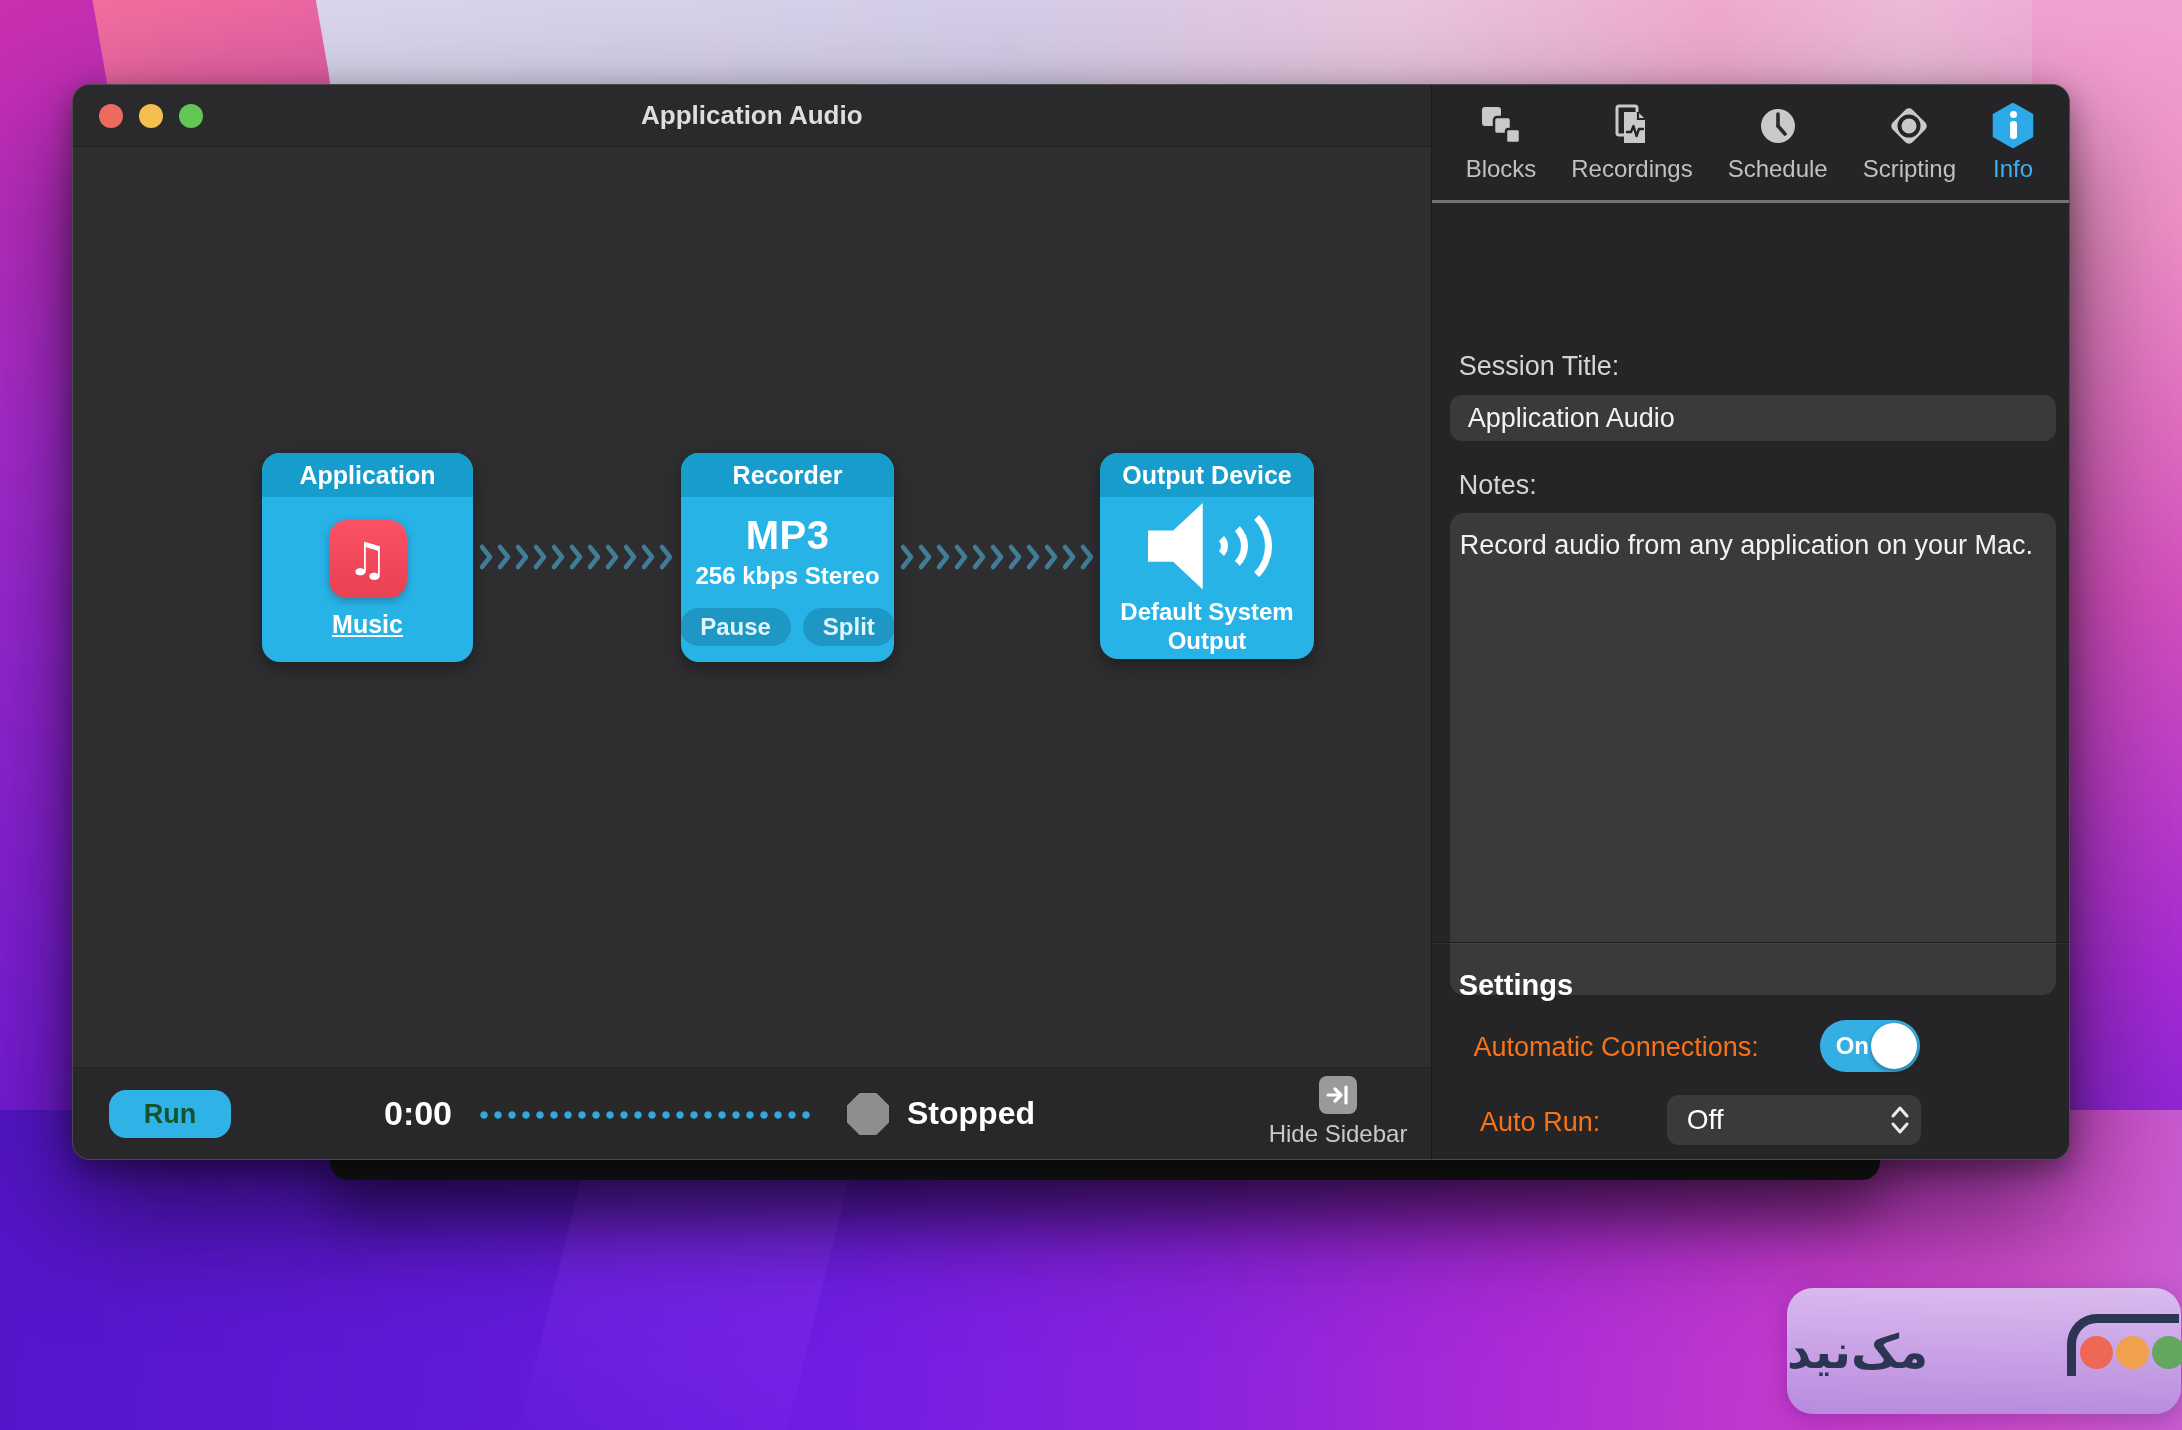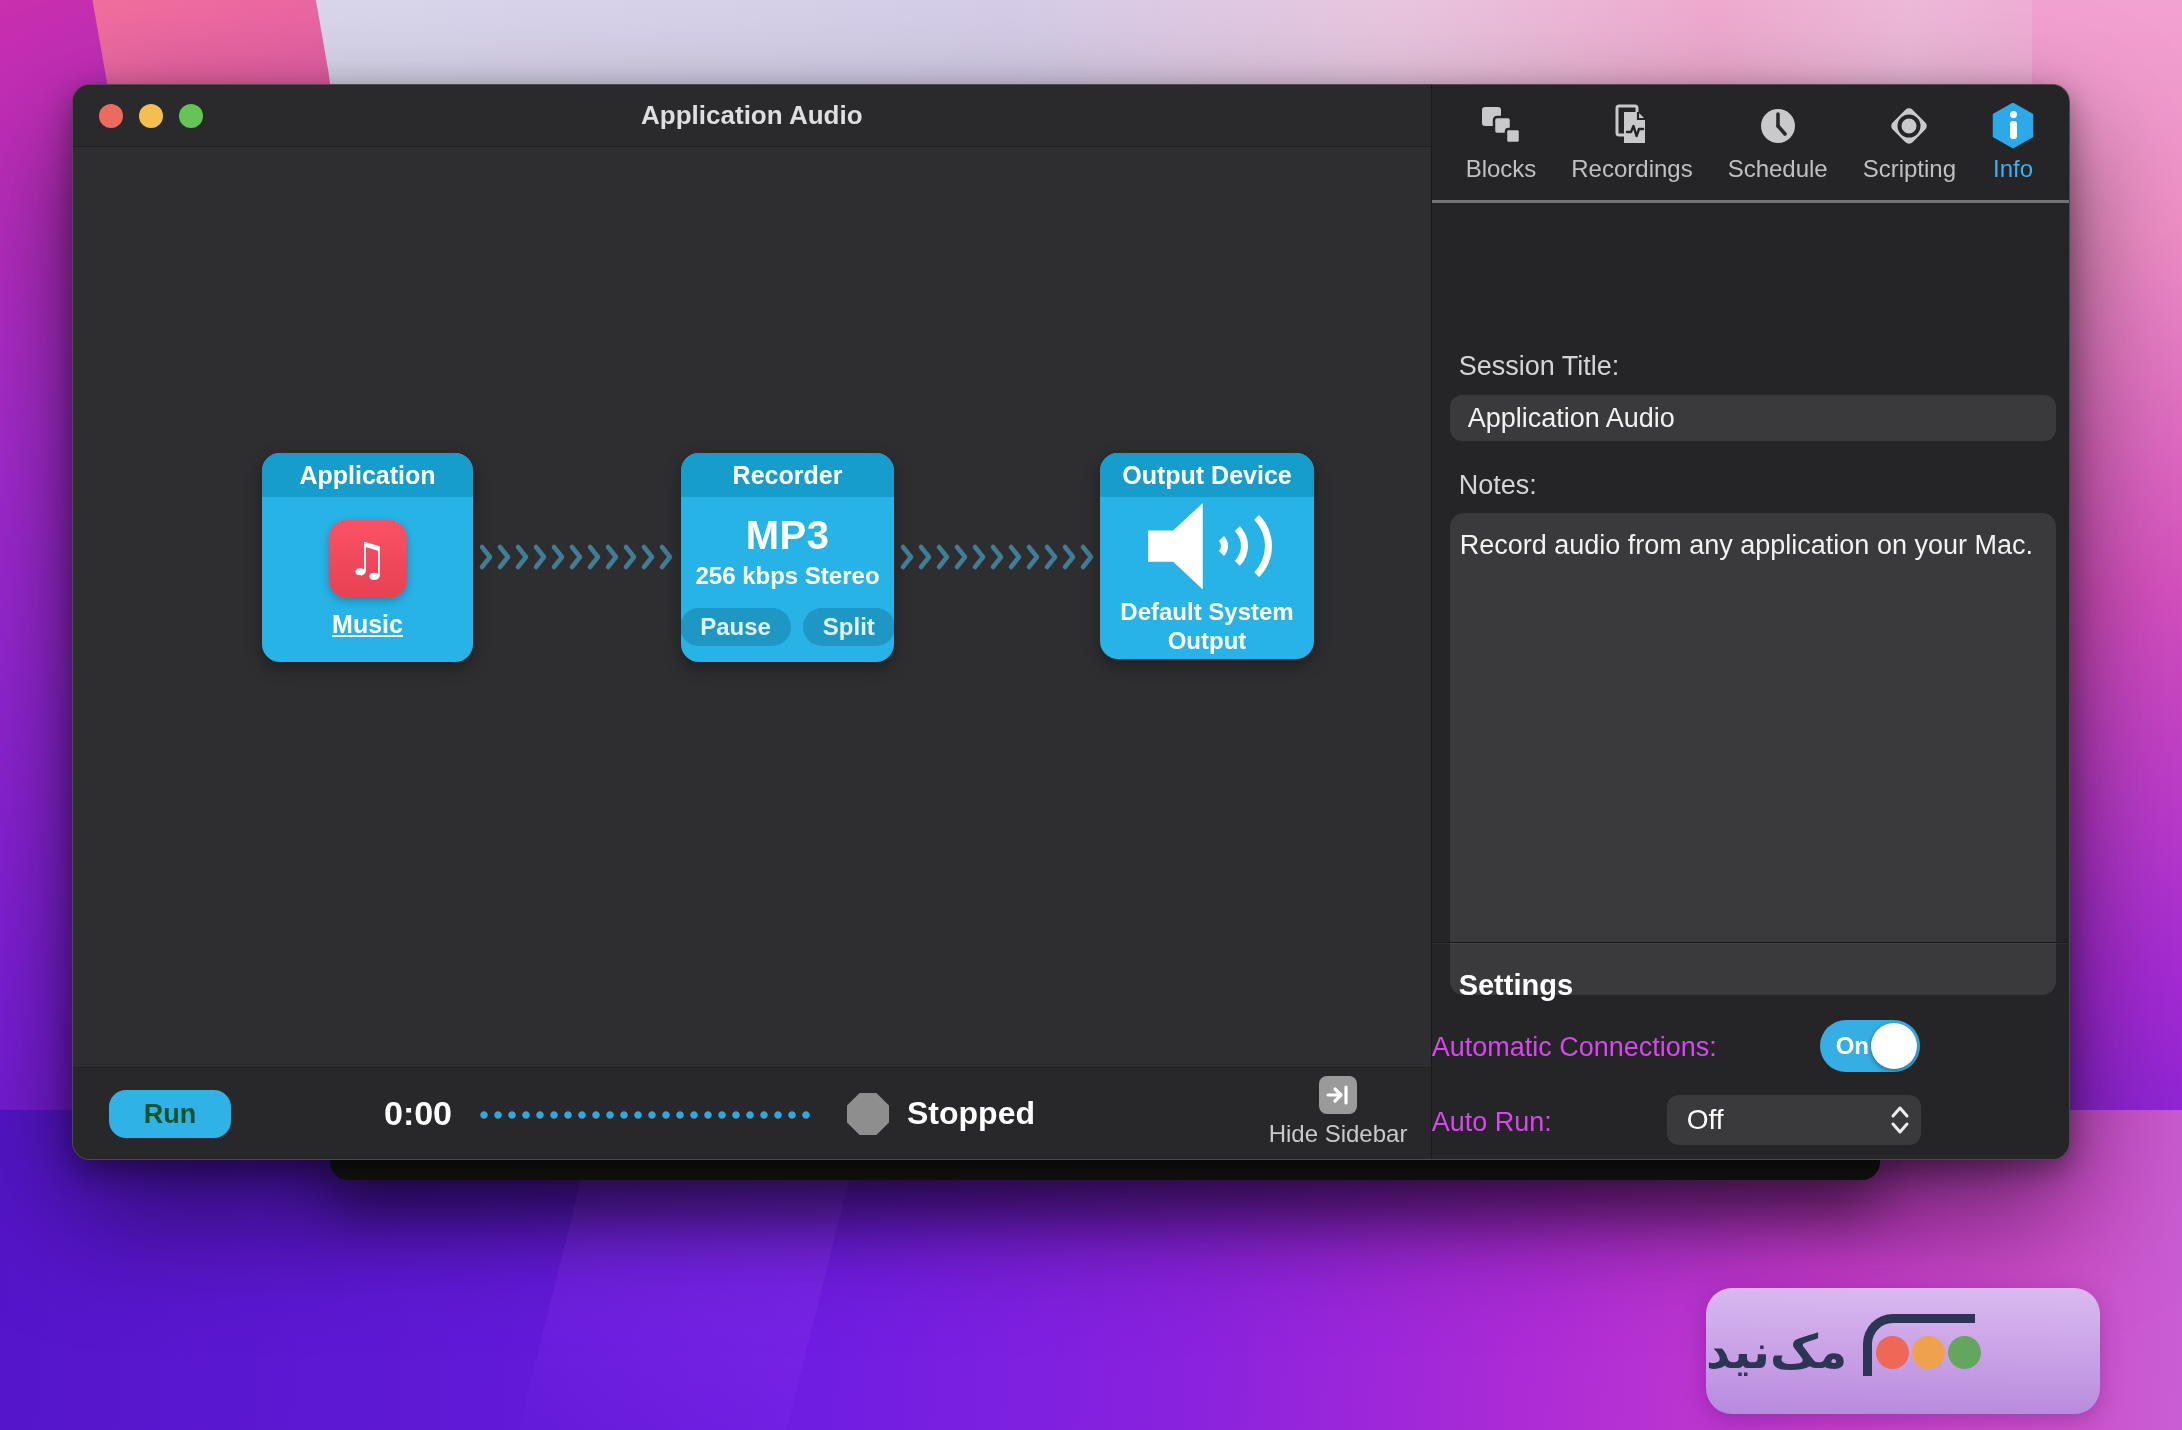--- a/index.html
+++ b/index.html
@@ -115,40 +115,40 @@
   .lbl-notes { top:267px; }
   .field { position:absolute; left:18px; width:606px; background:#3A3A3C; border-radius:12px;
     color:#F2F2F2; font-size:27px; display:flex; align-items:center; padding:0 18px; }
   .session-field { top:192px; height:46px; }
   .notes-field { top:310px; height:482px; border-radius:14px; align-items:flex-start; padding:14px 10px;
     line-height:1.35; display:block; }
   .divider { position:absolute; left:0; width:639px; top:739px; height:1px; background:#1B1B1D;
     box-shadow:0 1px 0 rgba(255,255,255,.05); }
   .settings-header { position:absolute; left:27px; top:766px; font-size:29px; font-weight:700; color:#FFFFFF; }
 
-  .row-label { position:absolute; text-align:left; font-size:27px; color:#d946ef; }
+  .row-label { position:absolute; text-align:center; font-size:27px; color:#f97316; }
   .rl-1 { left:0; width:369px; top:829px; }
   .rl-2 { left:0; width:217px; top:904px; }
 
   .toggle { position:absolute; left:388px; top:817px; width:100px; height:52px; border-radius:26px;
     background:#35AEE3; display:flex; align-items:center; cursor:default; }
   .toggle-text { color:#fff; font-size:24px; font-weight:600; margin-left:16px; }
   .toggle-knob { position:absolute; right:3px; top:3px; width:46px; height:46px; border-radius:50%;
     background:#fff; box-shadow:0 2px 5px rgba(0,0,0,.35); }
 
   .select { position:absolute; left:235px; width:254px; height:50px; background:#3A3A3C; border-radius:12px;
     display:flex; align-items:center; padding:0 10px 0 20px; cursor:default; }
   .sel-auto-run { top:892px; }
   .select-value { flex:1; color:#FFFFFF; font-size:28px; }
   .stepper { flex:none; display:flex; align-items:center; }
 
   
-  .watermark { position:absolute; left:1706px; top:1288px; width:394px; height:126px; border-radius:26px;
+  .watermark { position:absolute; left:1787px; top:1288px; width:394px; height:126px; border-radius:26px;
     background:linear-gradient(180deg,rgba(219,196,242,.92),rgba(183,147,224,.9));
-    display:flex; align-items:center; justify-content:flex-start; gap:16px;
+    display:flex; align-items:center; justify-content:space-between; gap:16px;
     box-shadow:0 6px 24px rgba(40,0,80,.25); }
   .wm-text { font-family:"DejaVu Sans",sans-serif; direction:rtl; font-size:47px; font-weight:700; color:#2C3654;
     order:1; }
   .wm-mark { order:2; position:relative; width:114px; height:74px; }
   .wm-bar { position:absolute; left:0; top:0; width:112px; height:62px;
     border-top:9px solid #2C3654; border-left:9px solid #2C3654; border-top-left-radius:30px; }
   .wm-dots { position:absolute; left:13px; top:22px; display:flex; gap:3px; }
   .wm-dot { width:33px; height:33px; border-radius:50%; }
   .wm-dot.r { background:#EF6757; } .wm-dot.o { background:#EFA14E; } .wm-dot.g { background:#63A75F; }
 </style>

